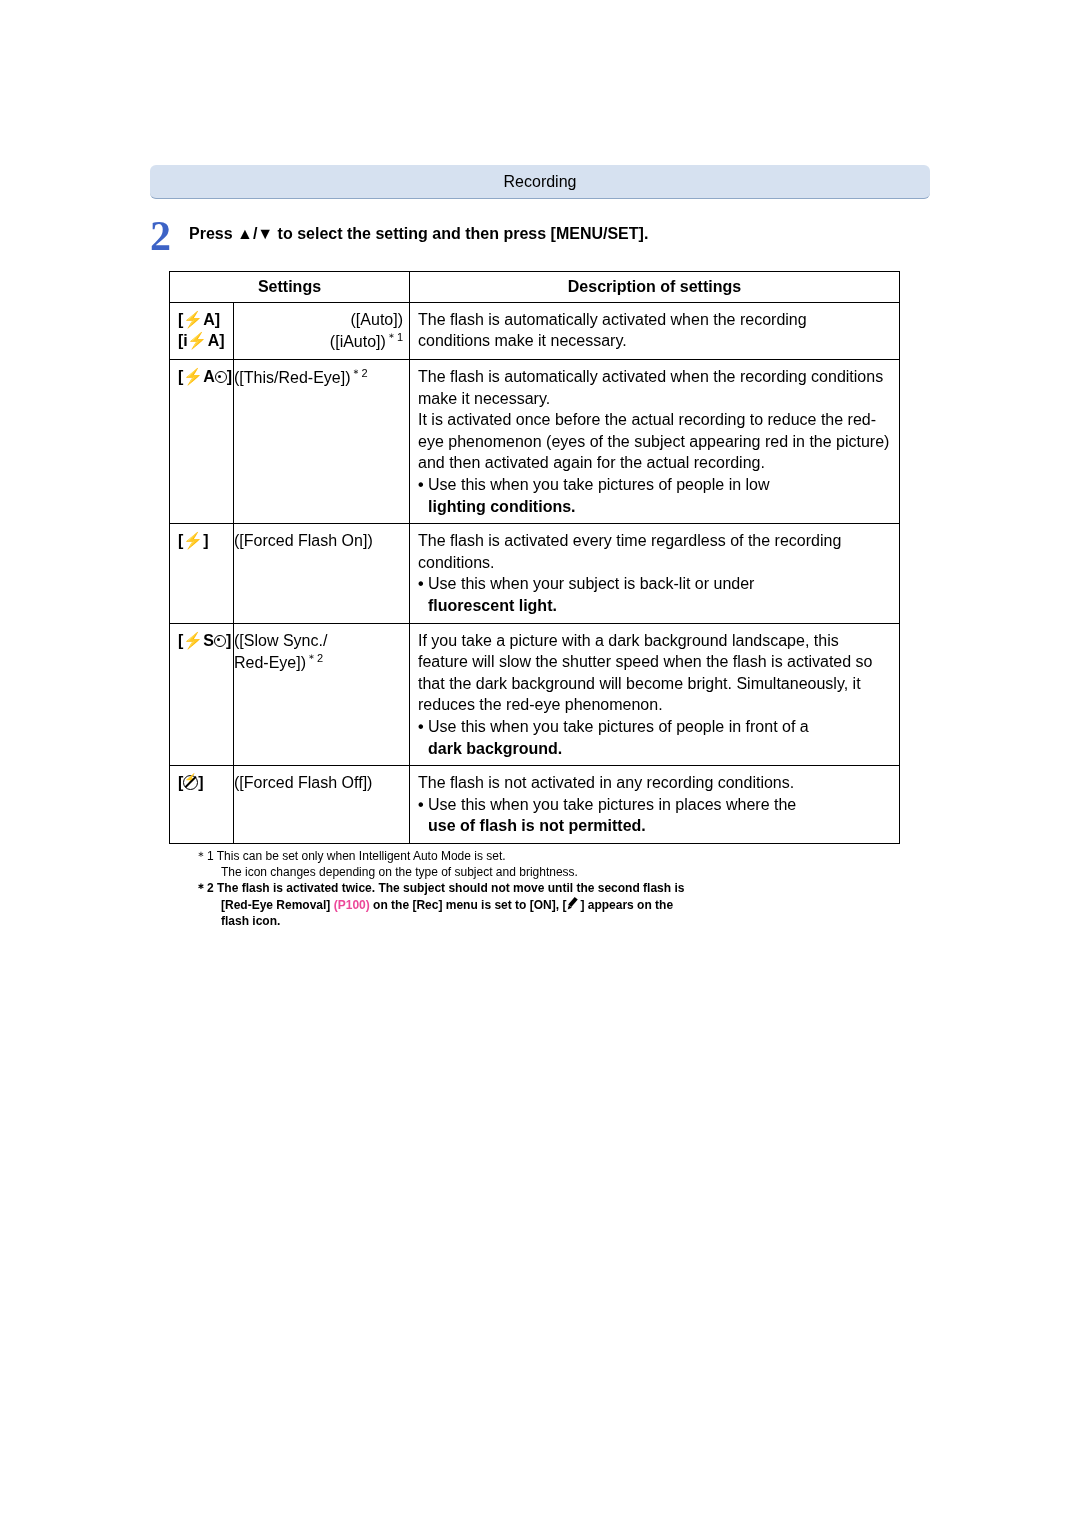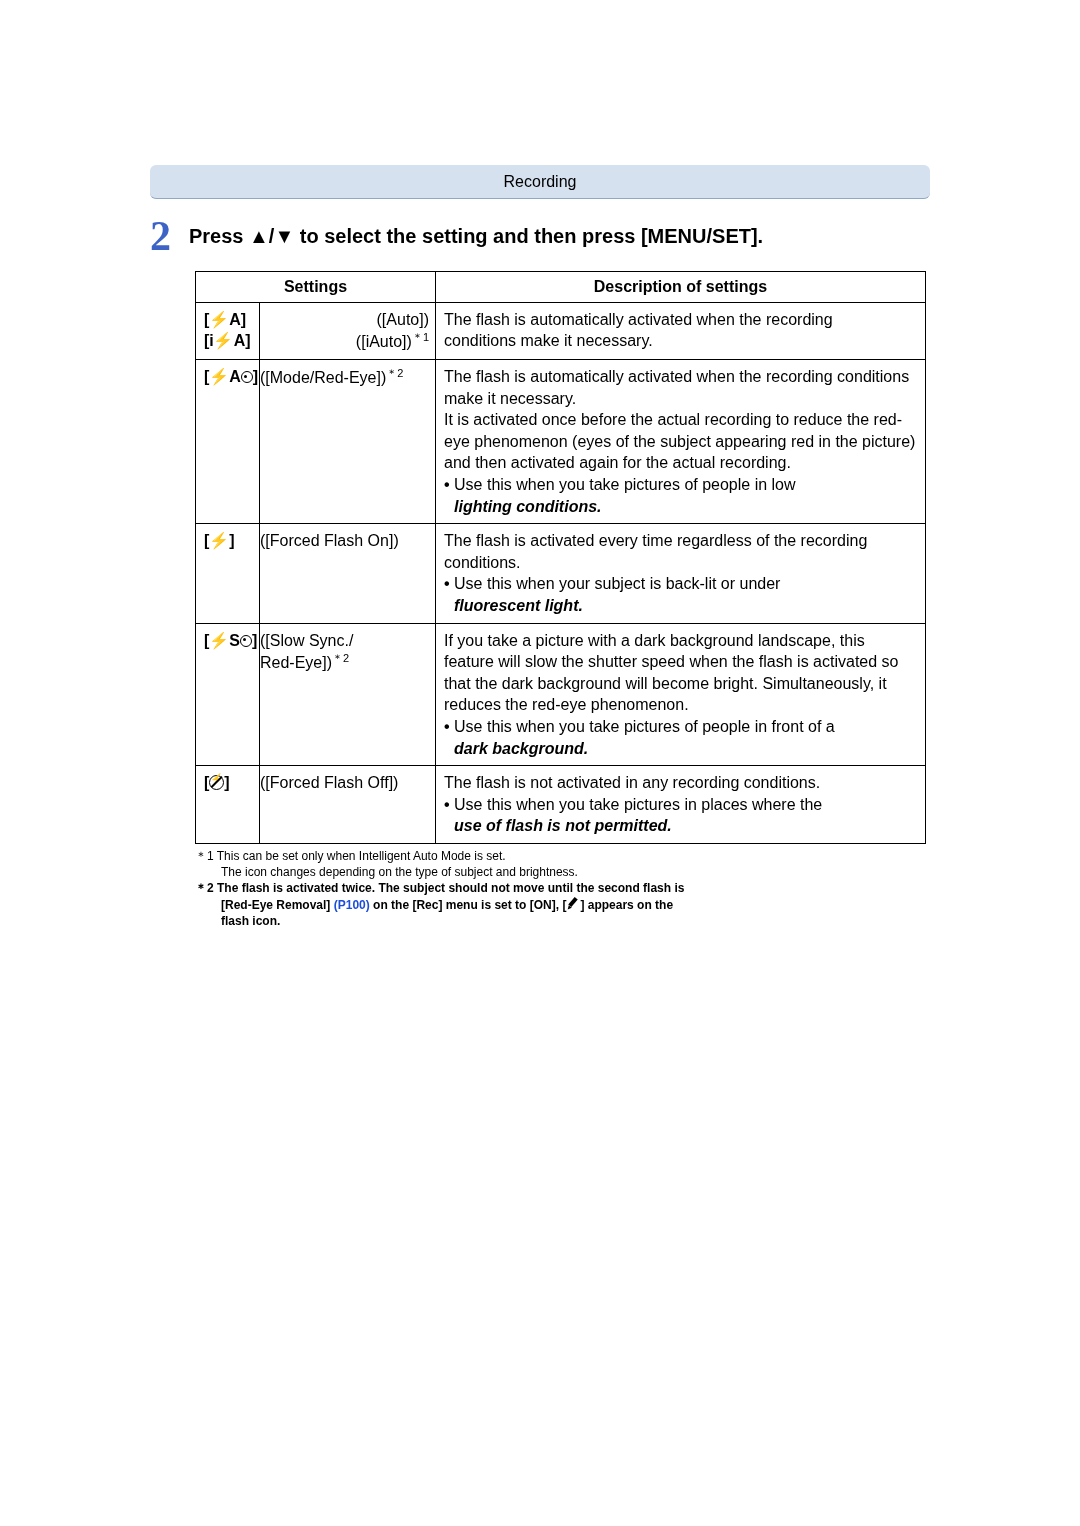--- a/index.html
+++ b/index.html
@@ -34,27 +34,27 @@
   }
   .step-num {
     font-family: "Times New Roman", serif;
     font-size: 42px;
     font-weight: bold;
     color: #3d63c6;
     line-height: 1;
     margin-right: 18px;
   }
   .step-text {
-    font-size: 20px;
+    font-size: 16px;
     font-weight: bold;
     margin-top: 10px;
   }
   .settings-table {
     border-collapse: collapse;
-    margin: 14px 0 4px 45px;
+    margin: 14px 0 4px 19px;
     table-layout: fixed;
     width: 730px;
   }
   .settings-table th,
   .settings-table td {
     border: 1px solid #000;
     vertical-align: top;
     font-size: 16px;
     line-height: 1.35;
   }
@@ -90,36 +90,35 @@
     padding-left: 10px;
     font-weight: normal;
   }
   .bullet-line::before {
     content: "• ";
     font-weight: bold;
   }
   .bullet-cont {
     padding-left: 10px;
     font-weight: bold;
-    font-style: italic;
   }
   .sup-star {
     font-size: 11px;
     vertical-align: super;
     font-family: Arial, sans-serif;
   }
   .footnotes {
     margin-left: 45px;
     font-size: 12px;
     line-height: 1.35;
   }
   .footnotes p { margin: 0; }
   .fn-body { padding-left: 26px; }
   .fn-hanging { text-indent: -26px; padding-left: 26px; }
-  .link-blue { color: #1d4ed8; margin-top: 28px; }
+  .link-blue { color: #ec4899; margin-top: 28px; }
   .nowrap { white-space: nowrap; }
   .eye-icon {
     display:inline-block;
     width:10px;height:10px;
     border:1.5px solid #000;
     border-radius:50%;
     position:relative;
     vertical-align:-1px;
   }
   .eye-icon::after {
@@ -221,21 +220,21 @@
           <p>The flash is automatically activated when the recording</p>
           <p>conditions make it necessary.</p>
         </td>
       </tr>
 
       <tr>
         <td class="cell-icon">
           <span class="nowrap"><span>[⚡A</span><span class="eye-icon"></span><span>]</span></span>
         </td>
         <td class="cell-label">
-          <span>([Mode/Red-Eye])</span><span class="sup-star">＊2</span>
+          <span>([This/Red-Eye])</span><span class="sup-star">＊2</span>
         </td>
         <td class="cell-desc">
           <p>The flash is automatically activated when the recording conditions make it necessary.</p>
           <p>It is activated once before the actual recording to reduce the red-eye phenomenon (eyes of the subject appearing red in the picture) and then activated again for the actual recording.</p>
           <p class="bullet-line">Use this when you take pictures of people in low</p>
           <p class="bullet-cont">lighting conditions.</p>
         </td>
       </tr>
 
       <tr>

